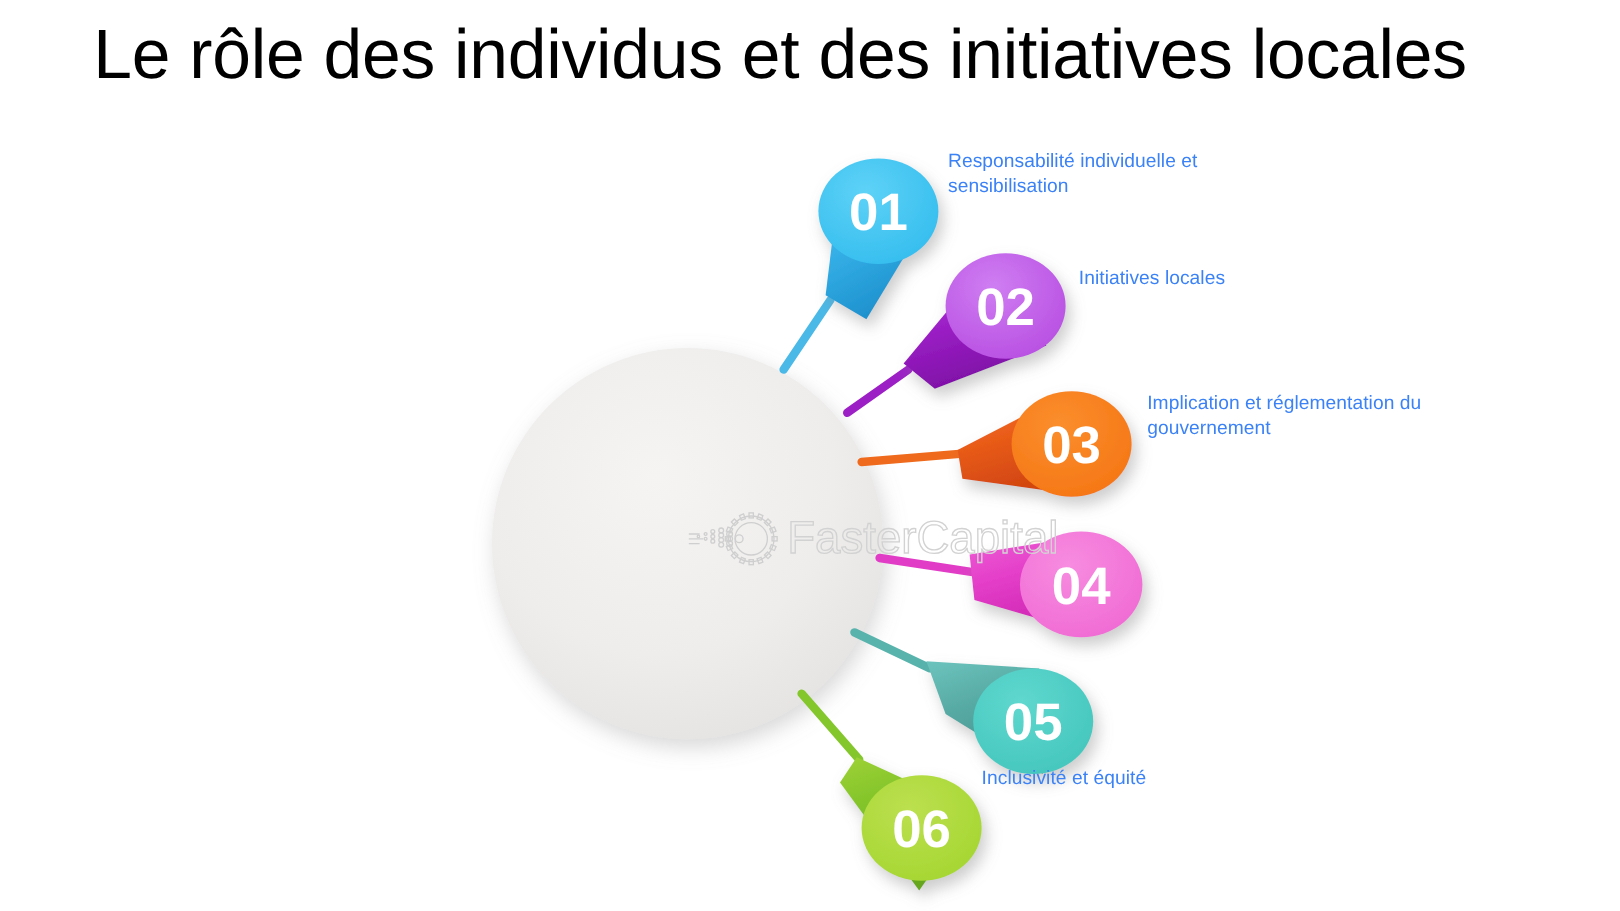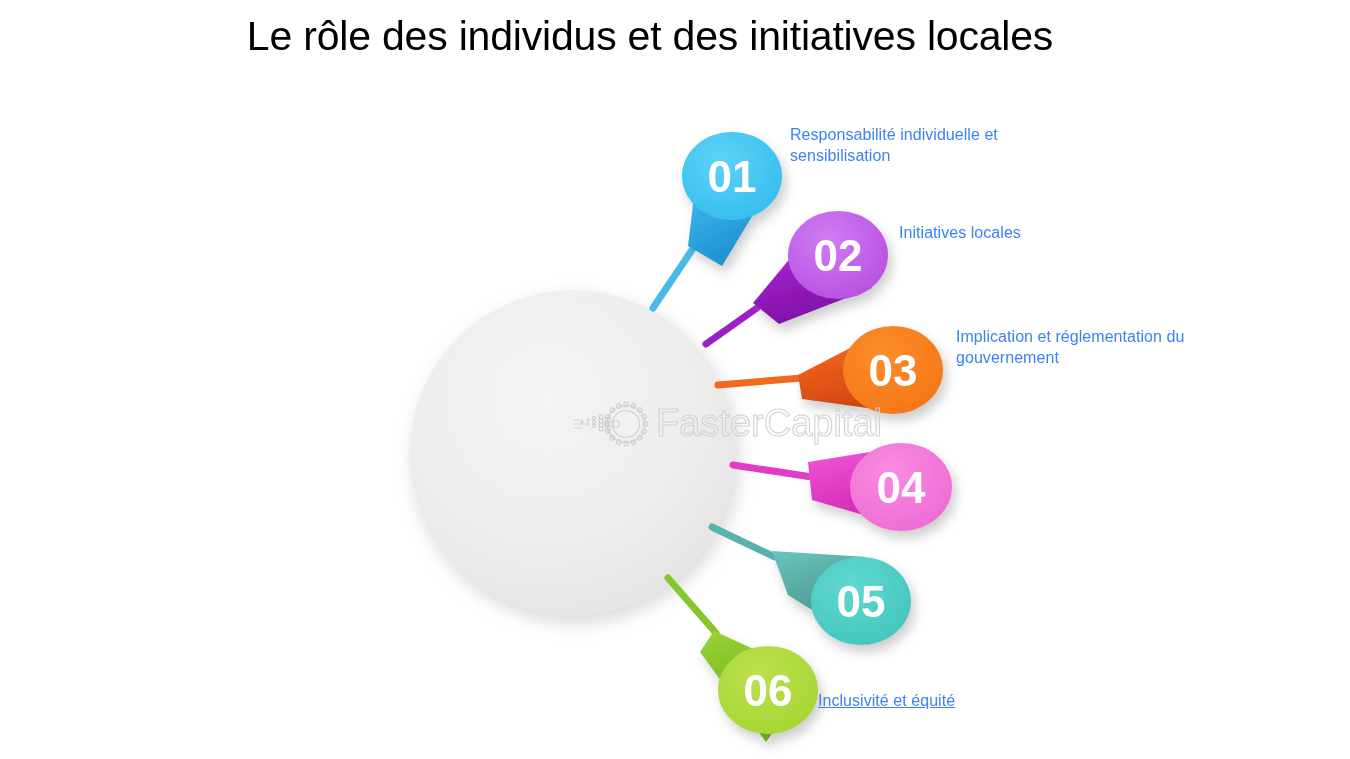--- a/index.html
+++ b/index.html
@@ -25,21 +25,21 @@
   }
 
   
   #title {
     position: absolute;
     left: 0;
     top: 14px;
     width: 1300px;
     text-align: center;
     font-family: "Liberation Sans", sans-serif;
-    font-size: 41px;
+    font-size: 58px;
     font-weight: 400;
     color: #000000;
     letter-spacing: -0.2px;
     white-space: nowrap;
     line-height: 1.12;
   }
 
   
   #diagram {
     position: absolute;
@@ -58,27 +58,27 @@
     color: #3b82f6;
     line-height: 1.32;
     letter-spacing: 0.05px;
     white-space: pre-line;
   }
   #label-1 { left: 790px; top: 124px; width: 330px; }
   #label-2 { left: 899px; top: 222px; width: 330px; }
   #label-3 { left: 956px; top: 326px; width: 360px; }
   #label-4 { left: 959px; top: 454px; width: 340px; }
   #label-5 { left: 922px; top: 583px; width: 400px; }
-  #label-6 { left: 818px; top: 690px; width: 330px; text-decoration: underline; }
+  #label-6 { left: 818px; top: 638px; width: 330px; }
 
   
   #watermark {
     position: absolute;
     left: 568px;
-    top: 401px;
+    top: 426px;
     width: 366px;
     height: 46px;
     pointer-events: none;
   }
   #watermark svg { display: block; }
 </style>
 </head>
 <body>
 
 <div id="slide">

